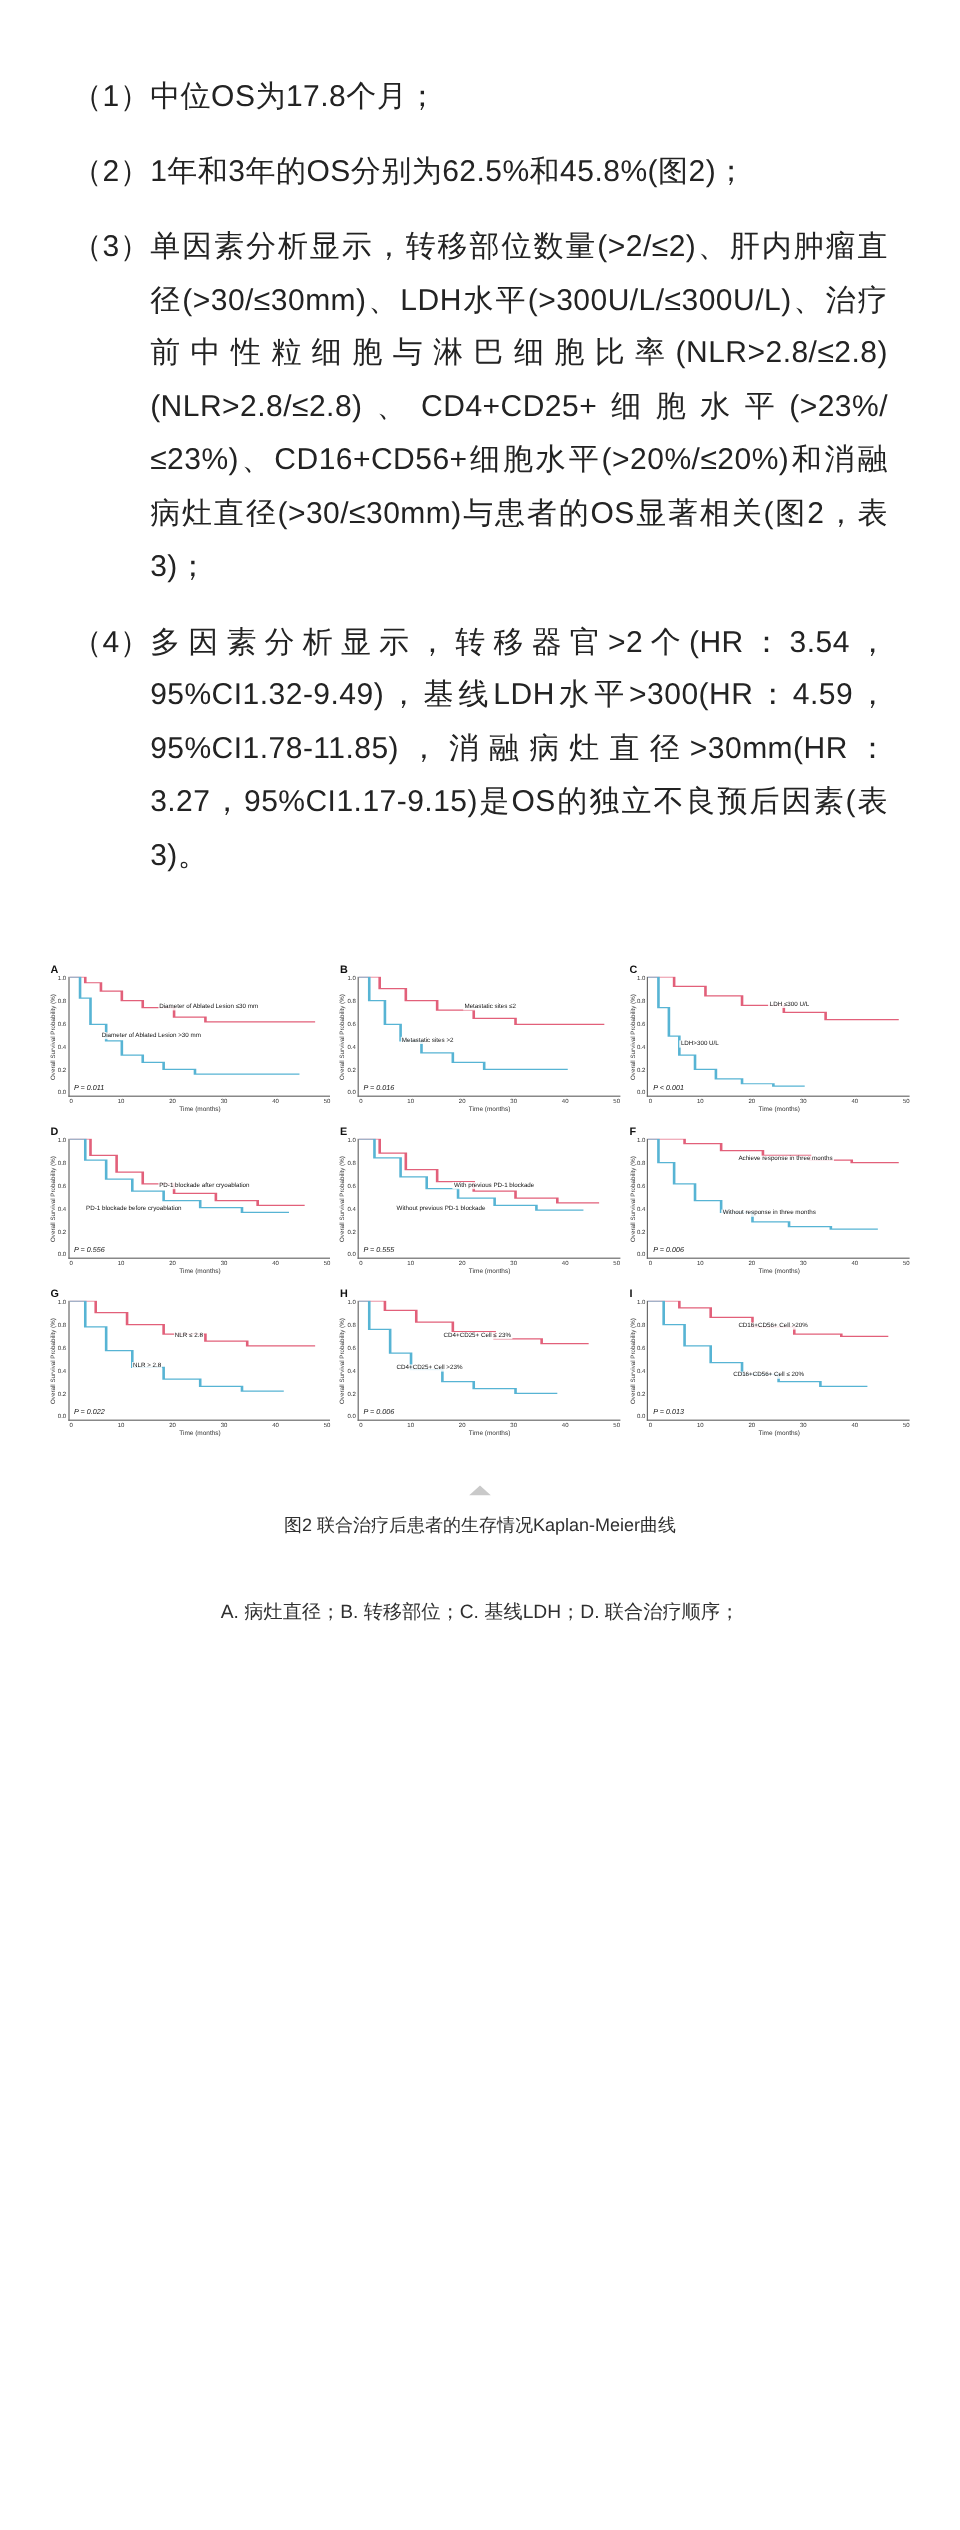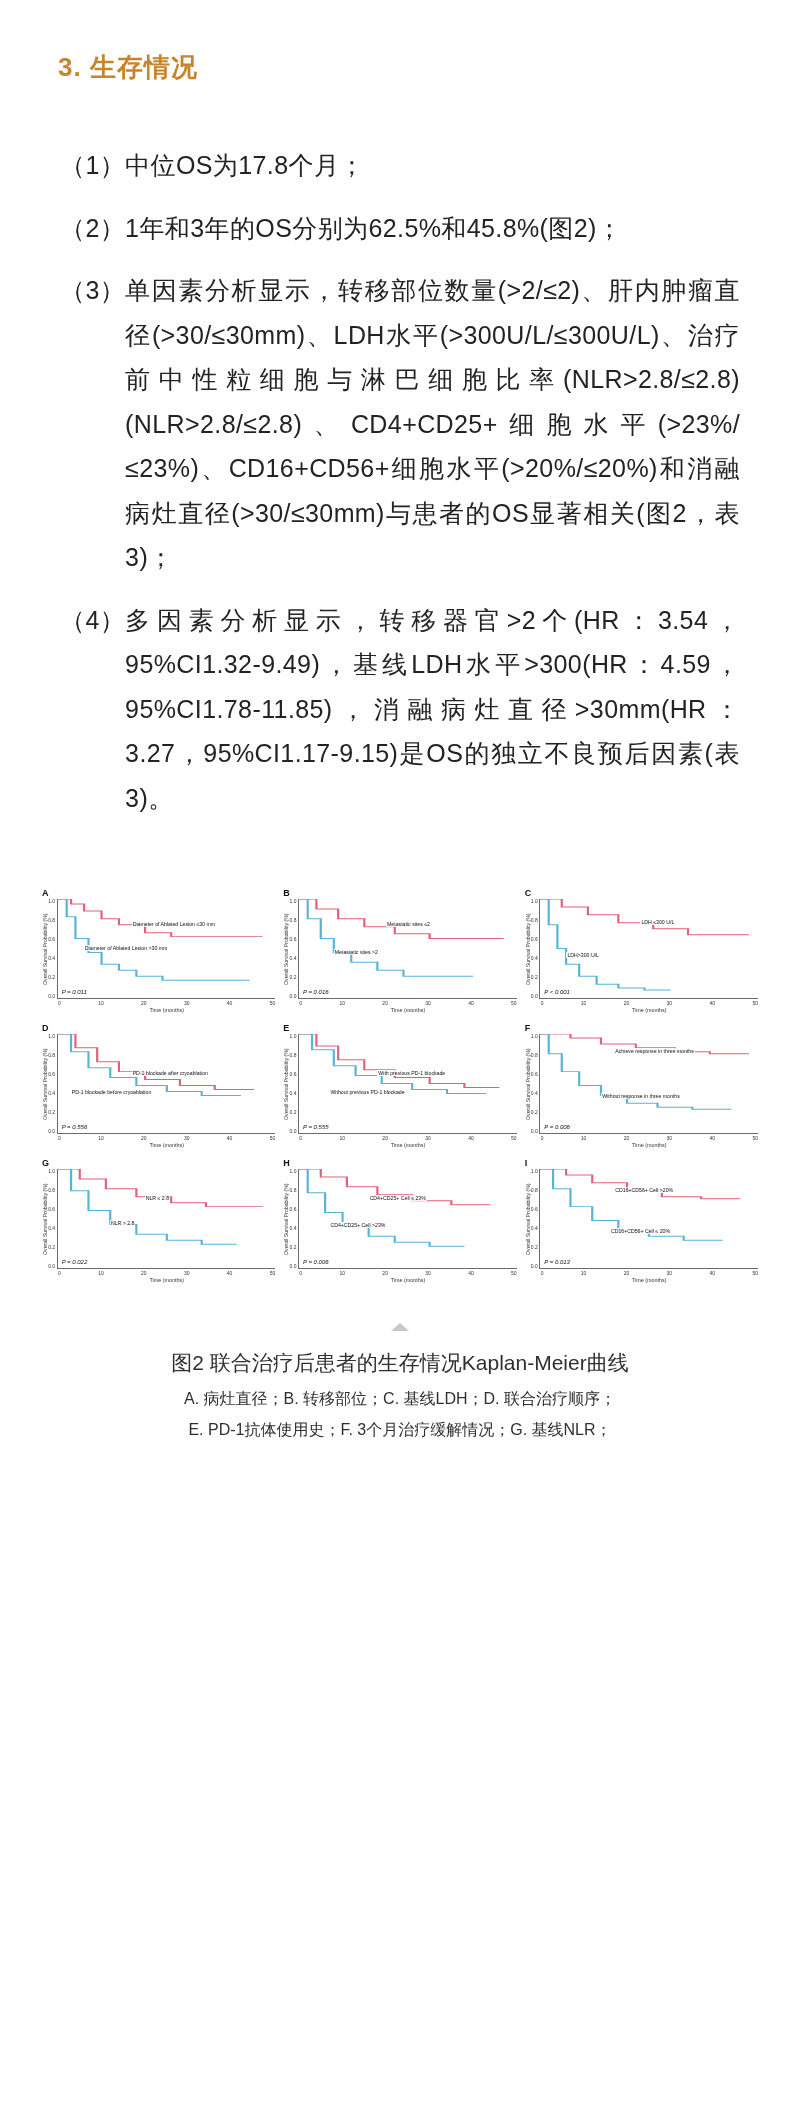--- a/index.html
+++ b/index.html
@@ -137,40 +137,37 @@
     color: #3a3a3a;
   }
   .arrow-up {
     width: 0; height: 0;
     margin: 0 auto 12px auto;
     border-left: 9px solid transparent;
     border-right: 9px solid transparent;
     border-bottom: 8px solid #c9c9c9;
   }
   .cap-title {
-    font-size: 21px;
+    font-size: 15px;
     line-height: 1.9;
     color: #2f2f2f;
   }
   .cap-line {
     font-size: 16px;
     line-height: 1.95;
     color: #2f2f2f;
+    margin-top: 41px;
   }
   .bottom-pad { height: 40px; }
 </style>
 </head>
 <body>
 
 <div class="page">
 
-  <div class="section-title">
-    <span>3.</span>
-    <span>生存情况</span>
-  </div>
 
   <div class="body-list">
     <div class="item">
       <span class="item-marker">（1）</span>
       <span class="item-text">中位OS为17.8个月；</span>
     </div>
     <div class="item">
       <span class="item-marker">（2）</span>
       <span class="item-text">1年和3年的OS分别为62.5%和45.8%(图2)；</span>
     </div>
@@ -501,18 +498,17 @@
           <div class="xlab">Time (months)</div>
         </div>
       </div>
 
     </div>
 
     <div class="caption-block">
       <div class="arrow-up"></div>
       <div class="cap-title">图2 联合治疗后患者的生存情况Kaplan-Meier曲线</div>
       <div class="cap-line">A. 病灶直径；B. 转移部位；C. 基线LDH；D. 联合治疗顺序；</div>
-      <div class="cap-line">E. PD-1抗体使用史；F. 3个月治疗缓解情况；G. 基线NLR；</div>
     </div>
   </div>
 
   <div class="bottom-pad"></div>
 </div>
 
 </body></html>

